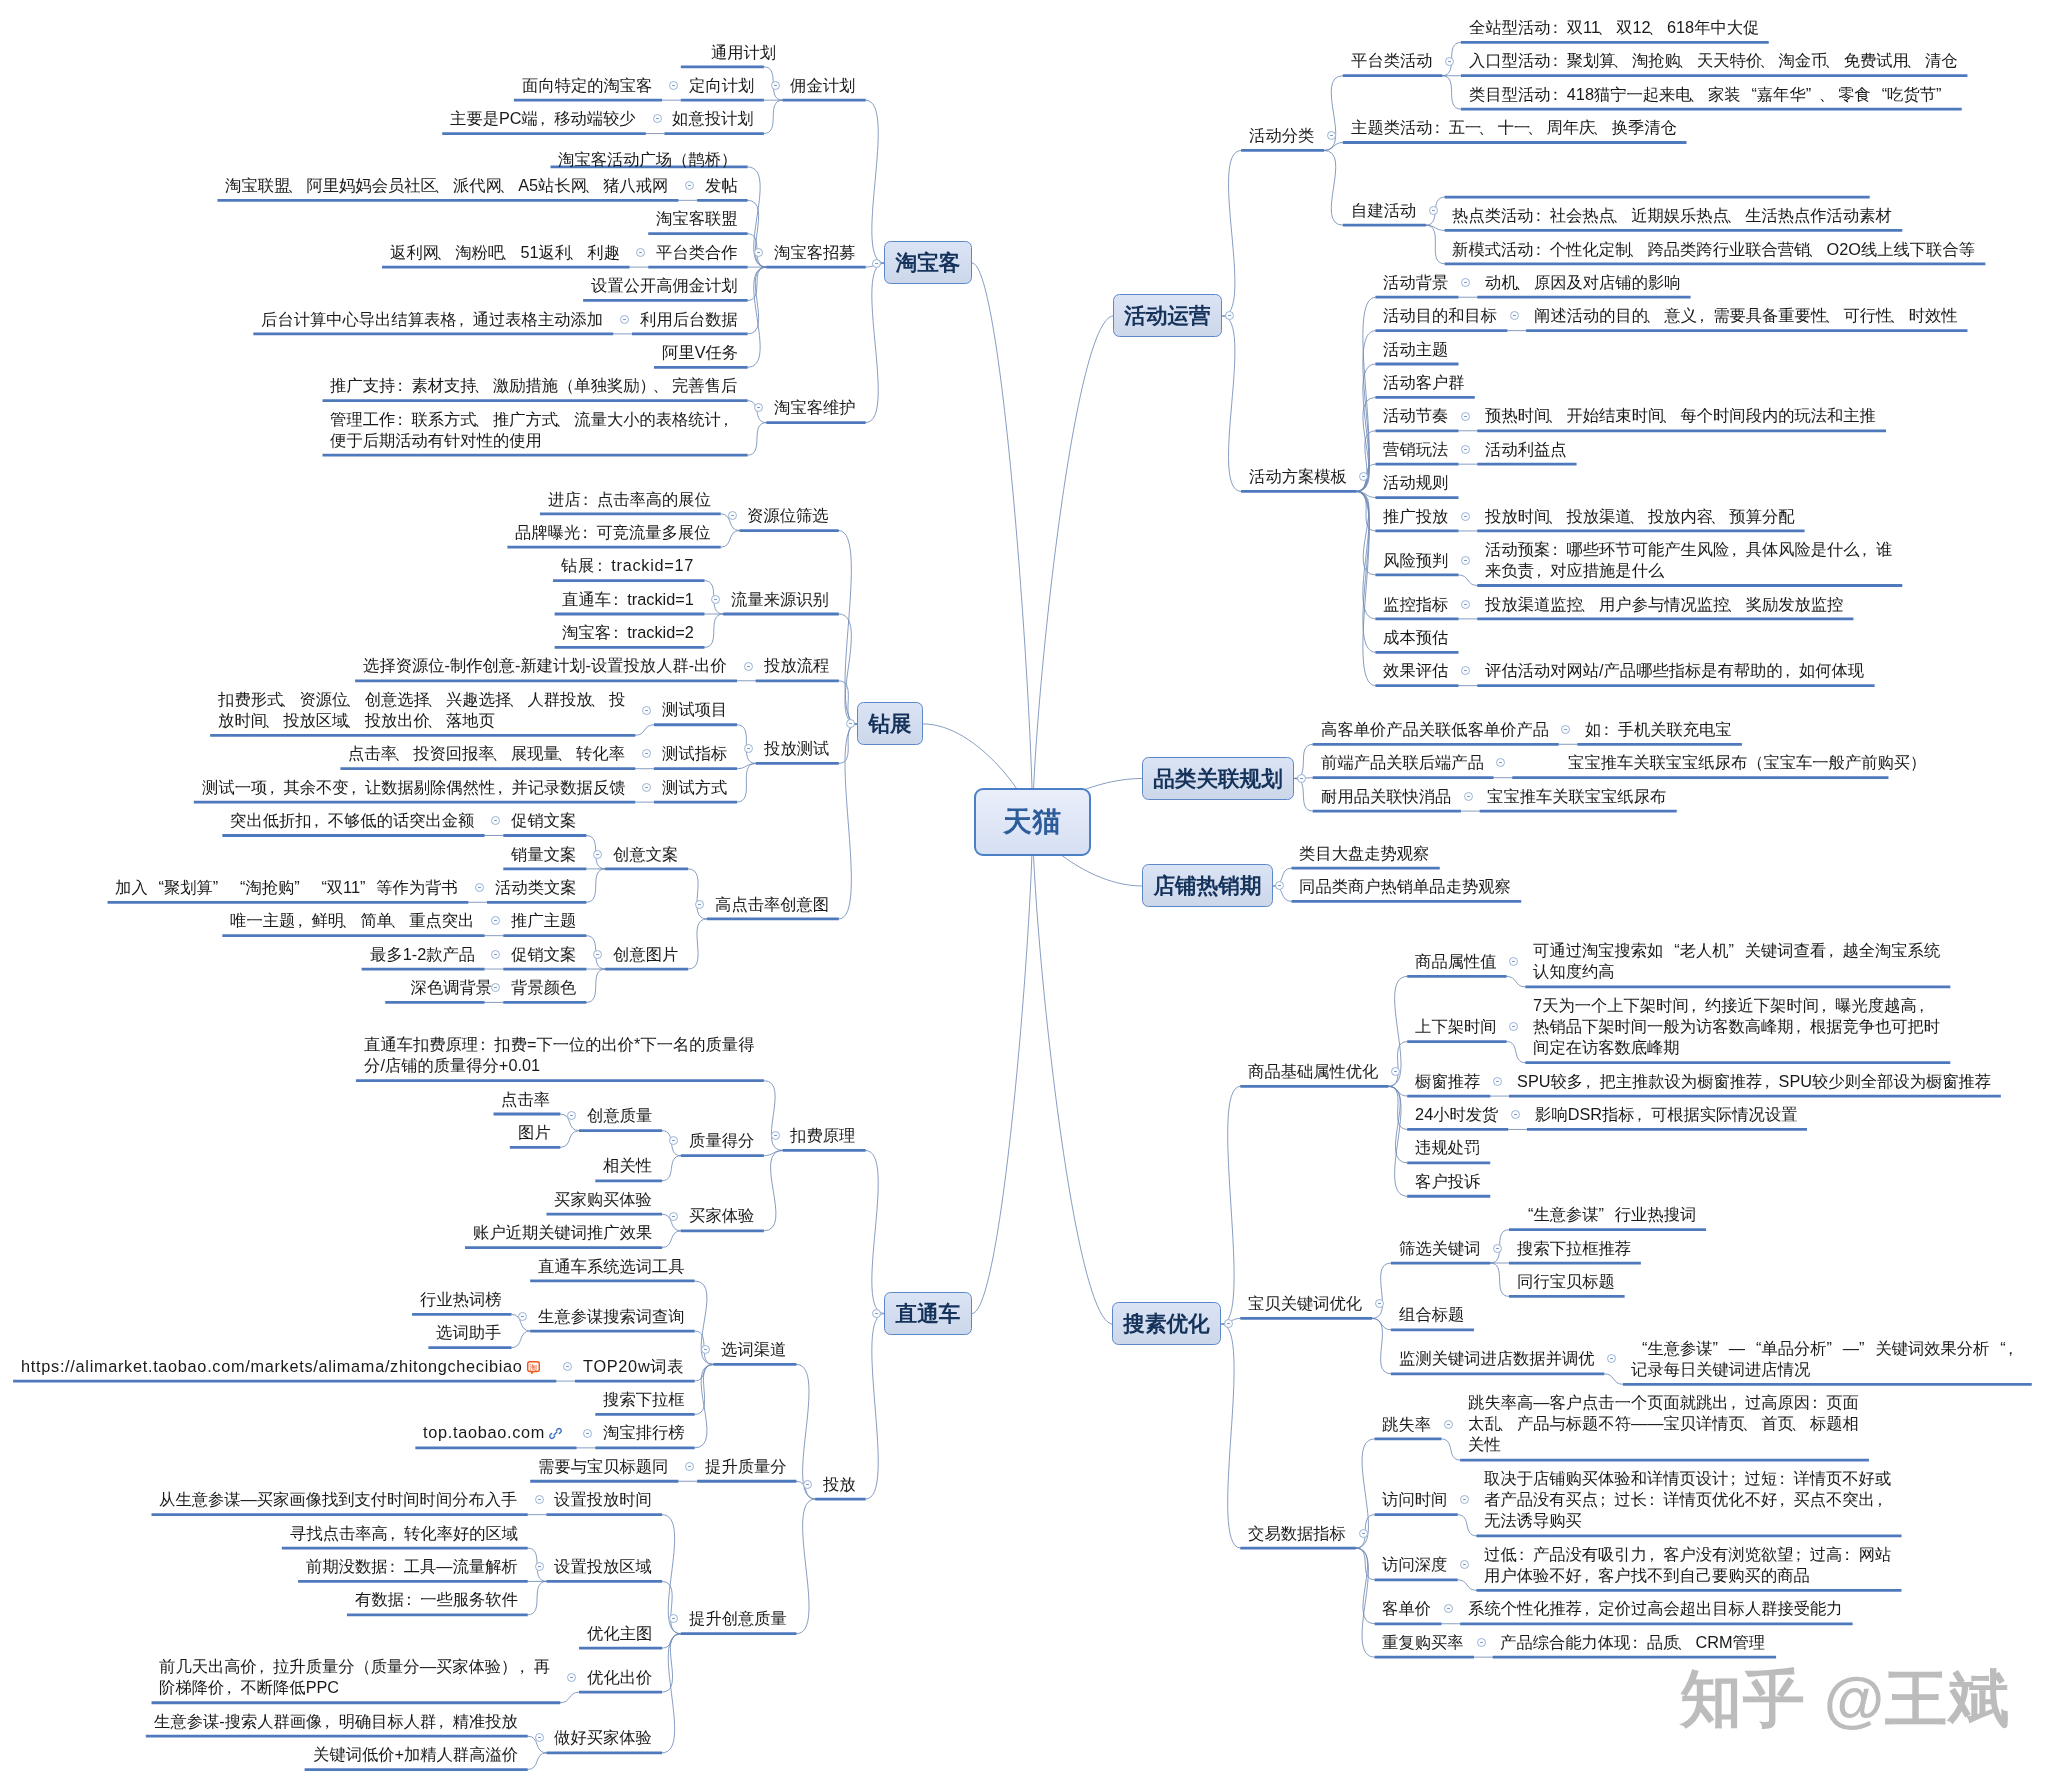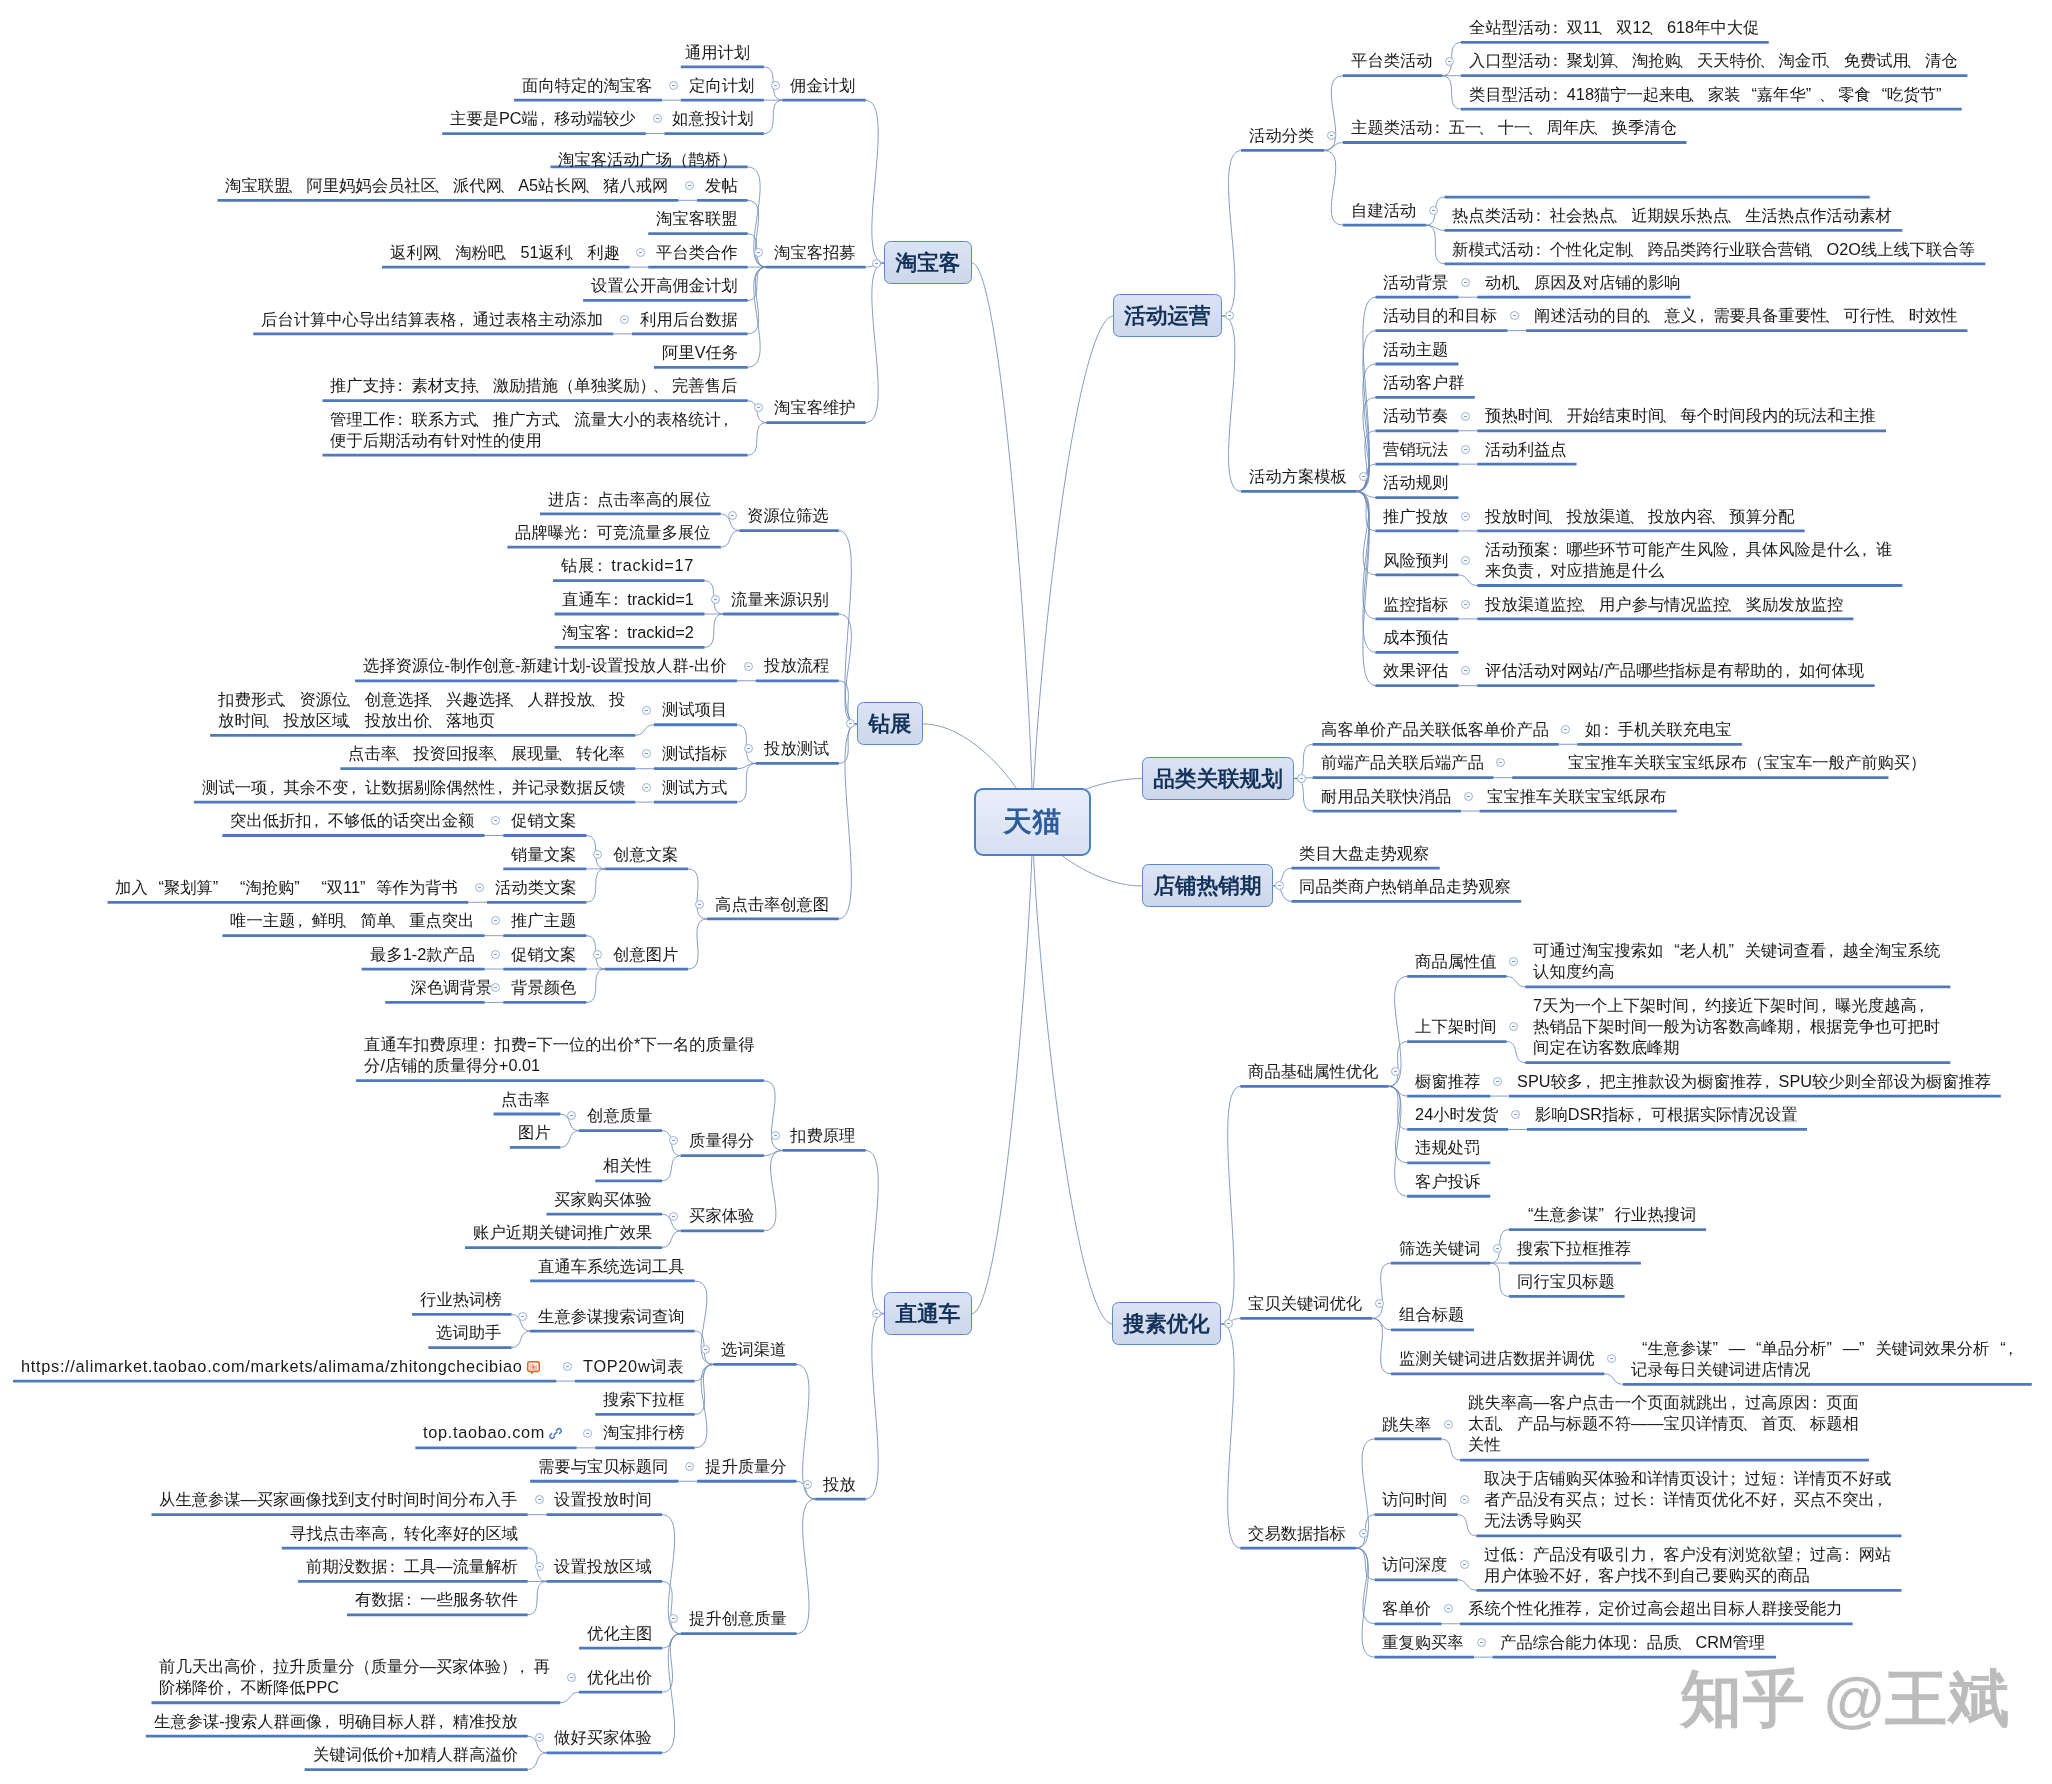--- a/index.html
+++ b/index.html
@@ -352,21 +352,21 @@
     </svg>
     <div class="boxnode root" style="left: 974px; top: 788px; width: 117px; height: 68px; font-size: 28.5px;">天猫</div>
     <div class="boxnode lvl1" style="left: 884px; top: 241px; width: 88px; height: 43px; font-size: 21.6px;">淘宝客</div>
     <div class="collapse" style="left: 872px; top: 259px; width: 9px; height: 9px;">
       <i></i>
     </div>
     <div class="node" style="left: 782px; top: 75px; width: 83px; font-size: 16.3px; line-height: 21px; text-align: left; padding-left: 8.1px;">佣金计划</div>
     <div class="collapse" style="left: 771px; top: 81px; width: 9px; height: 9px;">
       <i></i>
     </div>
-    <div class="node" style="left: 667px; top: 42px; width: 83px; font-size: 16.3px; line-height: 21px; text-align: right; padding-left: 8.1px;">通用计划</div>
+    <div class="node" style="left: 698px; top: 42px; width: 83px; font-size: 16.3px; line-height: 21px; text-align: center; padding-left: 8.1px;">通用计划</div>
     <div class="node" style="left: 681px; top: 75px; width: 83px; font-size: 16.3px; line-height: 21px; text-align: left; padding-left: 8.1px;">定向计划</div>
     <div class="collapse" style="left: 669px; top: 81px; width: 9px; height: 9px;">
       <i></i>
     </div>
     <div class="node" style="left: 514px; top: 75px; width: 148px; font-size: 16.3px; line-height: 21px; text-align: left; padding-left: 8.1px;">面向特定的淘宝客</div>
     <div class="node" style="left: 664px; top: 108px; width: 99px; font-size: 16.3px; line-height: 21px; text-align: left; padding-left: 8.1px;">如意投计划</div>
     <div class="collapse" style="left: 653px; top: 114px; width: 9px; height: 9px;">
       <i></i>
     </div>
     <div class="node" style="left: 442px; top: 108px; width: 204px; font-size: 16.3px; line-height: 21px; text-align: left; padding-left: 8.1px;">主要是PC端<span class="fw c p">，</span>移动端较少</div>

